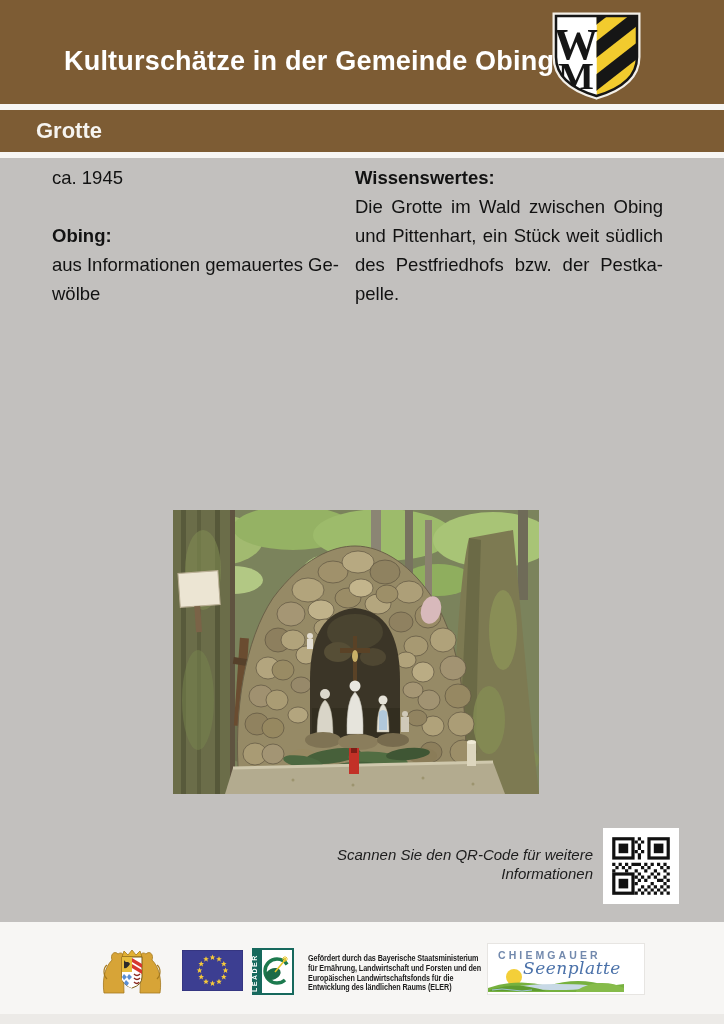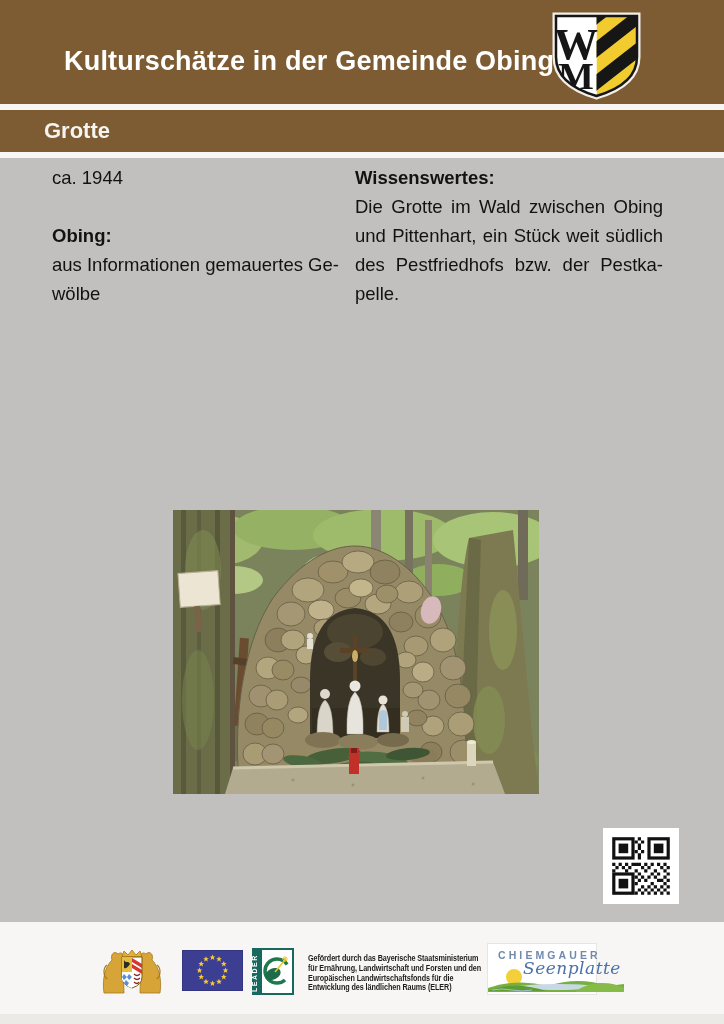--- a/index.html
+++ b/index.html
@@ -5,21 +5,21 @@
   html,body{margin:0;padding:0;background:#888;}
   #page{position:relative;width:724px;height:1024px;background:#f7f6f4;overflow:hidden;
         font-family:"Liberation Sans",sans-serif;}
   .abs{position:absolute;}
   
   .band{left:0;width:724px;background:#7d5c34;}
   #header-band{top:0;height:104px;}
   #page-title{left:64px;top:46px;font-size:27px;font-weight:bold;color:#ffffff;letter-spacing:.2px;white-space:nowrap;}
   #crest{left:548px;top:11px;}
   #section-band{top:110px;height:42px;}
-  #section-title{left:44px;top:110px;height:36px;line-height:42px;font-size:22px;font-weight:bold;color:#f6f4f0;}
+  #section-title{left:36px;top:110px;height:36px;line-height:42px;font-size:22px;font-weight:bold;color:#f6f4f0;}
   
   #sheet{top:158px;left:0;width:724px;height:764px;background:#c2c0be;}
   .body-text{font-size:18.5px;line-height:29px;color:#121212;}
   #left-col{left:52px;top:163px;width:302px;}
   #right-col{left:355px;top:163px;width:308px;text-align:justify;hyphens:manual;}
   .lbl{font-weight:bold;}
   .item2{margin-top:29px;}
   #right-col p{margin:0;}
   
   #photo{left:173px;top:510px;width:366px;height:284px;}
@@ -29,21 +29,21 @@
   #qr-code{left:603px;top:828px;width:76px;height:76px;background:#ffffff;}
   #qr-code svg{position:absolute;left:2px;top:2px;}
   
   #footer{top:922px;left:0;width:724px;height:102px;background:#f7f6f4;}
   #bottom-strip{left:0;top:1014px;width:724px;height:10px;background:#eceae7;}
   #logo-bavaria{left:100px;top:947px;}
   #logo-eu{left:182px;top:950px;}
   #logo-leader{left:252px;top:948px;}
   #funding{left:308px;top:954px;width:210px;font-size:8.8px;font-weight:bold;line-height:9.8px;
            color:#1c1c1c;transform:scaleX(.82);transform-origin:left top;letter-spacing:-.1px;white-space:nowrap;}
-  #logo-chiemgauer{left:487px;top:943px;width:110px;height:52px;background:#ffffff;border:1px solid #e7e5e2;box-sizing:border-box;}
+  #logo-chiemgauer{left:487px;top:943px;width:158px;height:52px;background:#ffffff;border:1px solid #e7e5e2;box-sizing:border-box;}
   #cg-line1{left:10px;top:5px;font-size:10.5px;letter-spacing:3.1px;color:#7289ad;font-weight:bold;}
   #cg-line2{left:35px;top:14px;font-size:17px;font-style:italic;color:#4a71a9;
             font-family:"DejaVu Serif",serif;letter-spacing:.5px;}
   #cg-landscape{left:0;bottom:2px;}
 </style>
 </head>
 <body>
 
 <div id="page">
 
@@ -78,21 +78,21 @@
     <path d="M8,5 H89 V46 Q89,73 48.5,85 Q8,73 8,46 Z" fill="none" stroke="#161616" stroke-width="2.5"></path>
   </svg>
 
   <div class="abs band" id="section-band"></div>
   <div class="abs" id="section-title">Grotte</div>
 
   <div class="abs" id="sheet"></div>
 
   <div class="abs body-text" id="left-col">
     <div>
-      <div>ca. 1944</div>
+      <div>ca. 1945</div>
     </div>
     <div class="item2">
       <div class="lbl">Obing:</div>
       <div>aus Informationen gemauertes Ge­wölbe</div>
     </div>
   </div>
 
   <div class="abs body-text" id="right-col">
     <div class="lbl">Wissenswertes:</div>
     <p>Die Grotte im Wald zwischen Obing und Pittenhart, ein Stück weit südlich des Pestfriedhofs bzw. der Pestka­pelle.</p>
@@ -234,20 +234,24 @@
     <g>
       <rect x="176" y="238" width="10" height="26" fill="#c23127"></rect>
       <rect x="178" y="238" width="6" height="5" fill="#7e1d16"></rect>
     </g>
     <g>
       <rect x="294" y="232" width="9" height="24" fill="#ddd6be"></rect>
       <ellipse cx="298.5" cy="232" rx="4.5" ry="2" fill="#efe9d4"></ellipse>
     </g>
   </svg>
 
+  <div class="abs" id="qr-caption">
+    <div>Scannen Sie den QR-Code für weitere</div>
+    <div>Informationen</div>
+  </div>
   <div class="abs" id="qr-code">
     <svg width="72" height="72" viewBox="0 0 90 90">
       <rect x="0" y="0" width="90" height="90" fill="#ffffff"></rect>
       <g fill="#111111">
         <rect x="9" y="9" width="28" height="28"></rect>
           <rect x="53" y="9" width="28" height="28"></rect>
           <rect x="9" y="53" width="28" height="28"></rect>
       </g>
       <g fill="#ffffff">
         <rect x="13" y="13" width="20" height="20"></rect>

